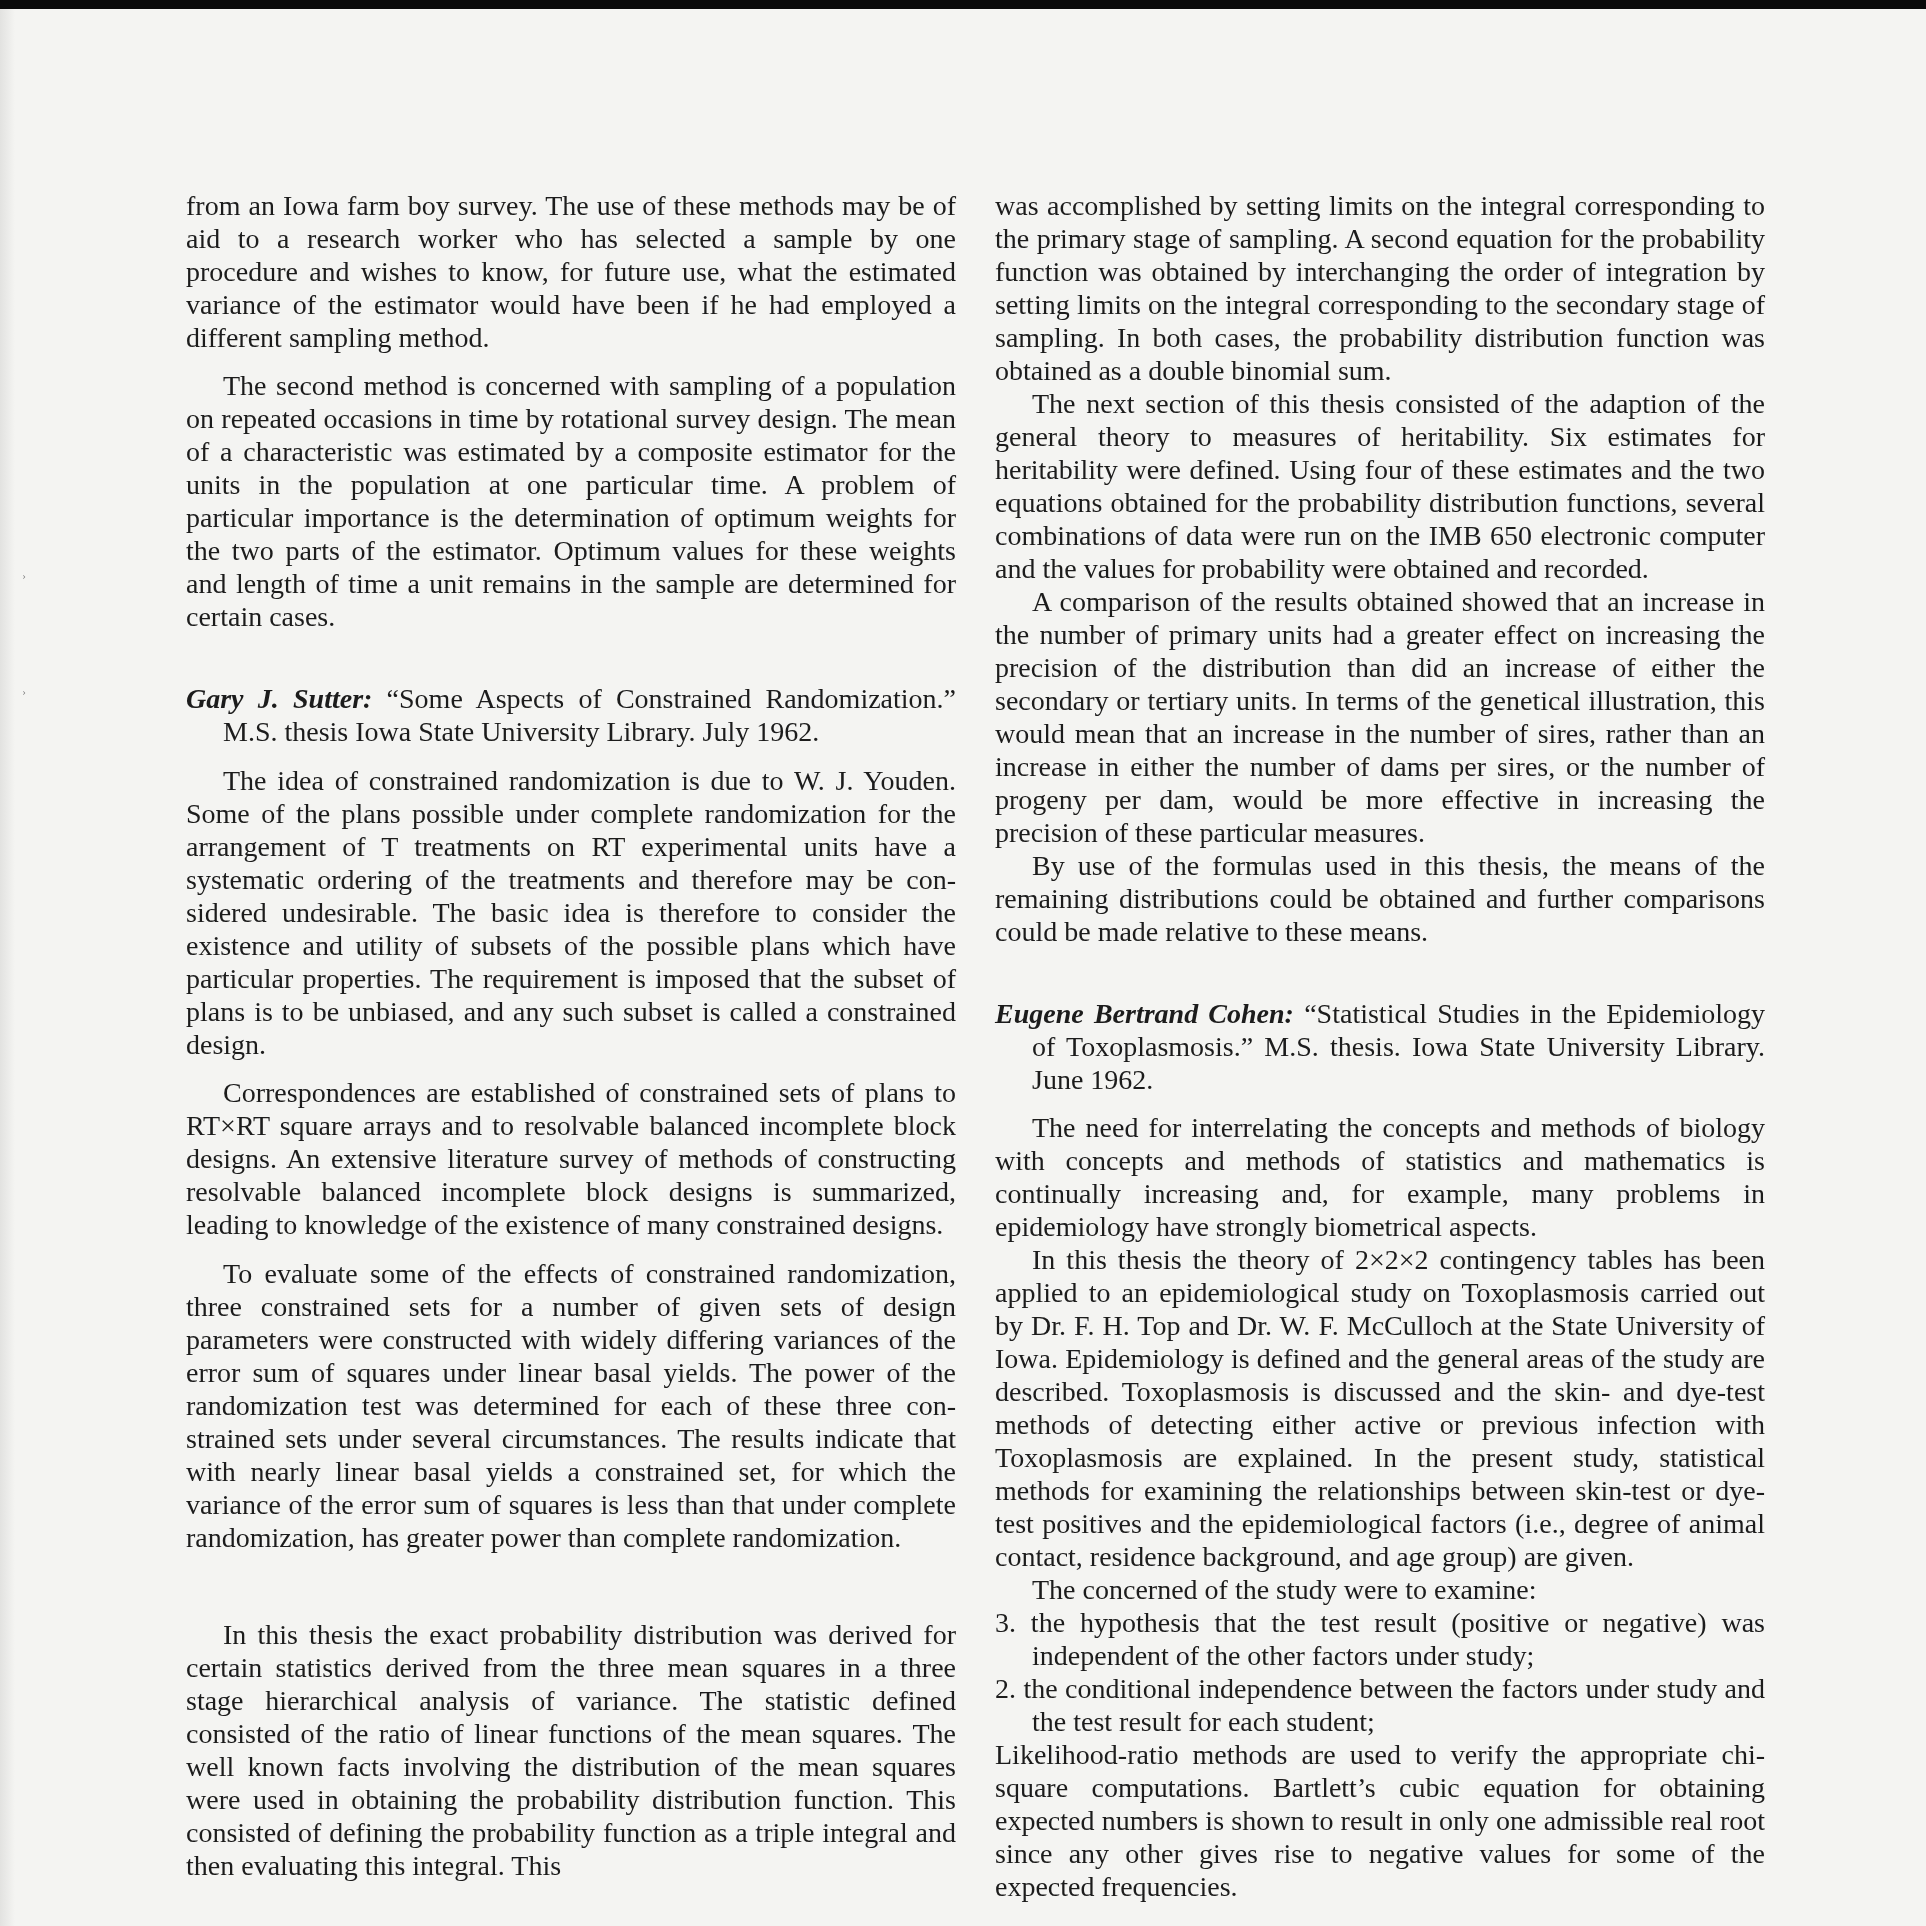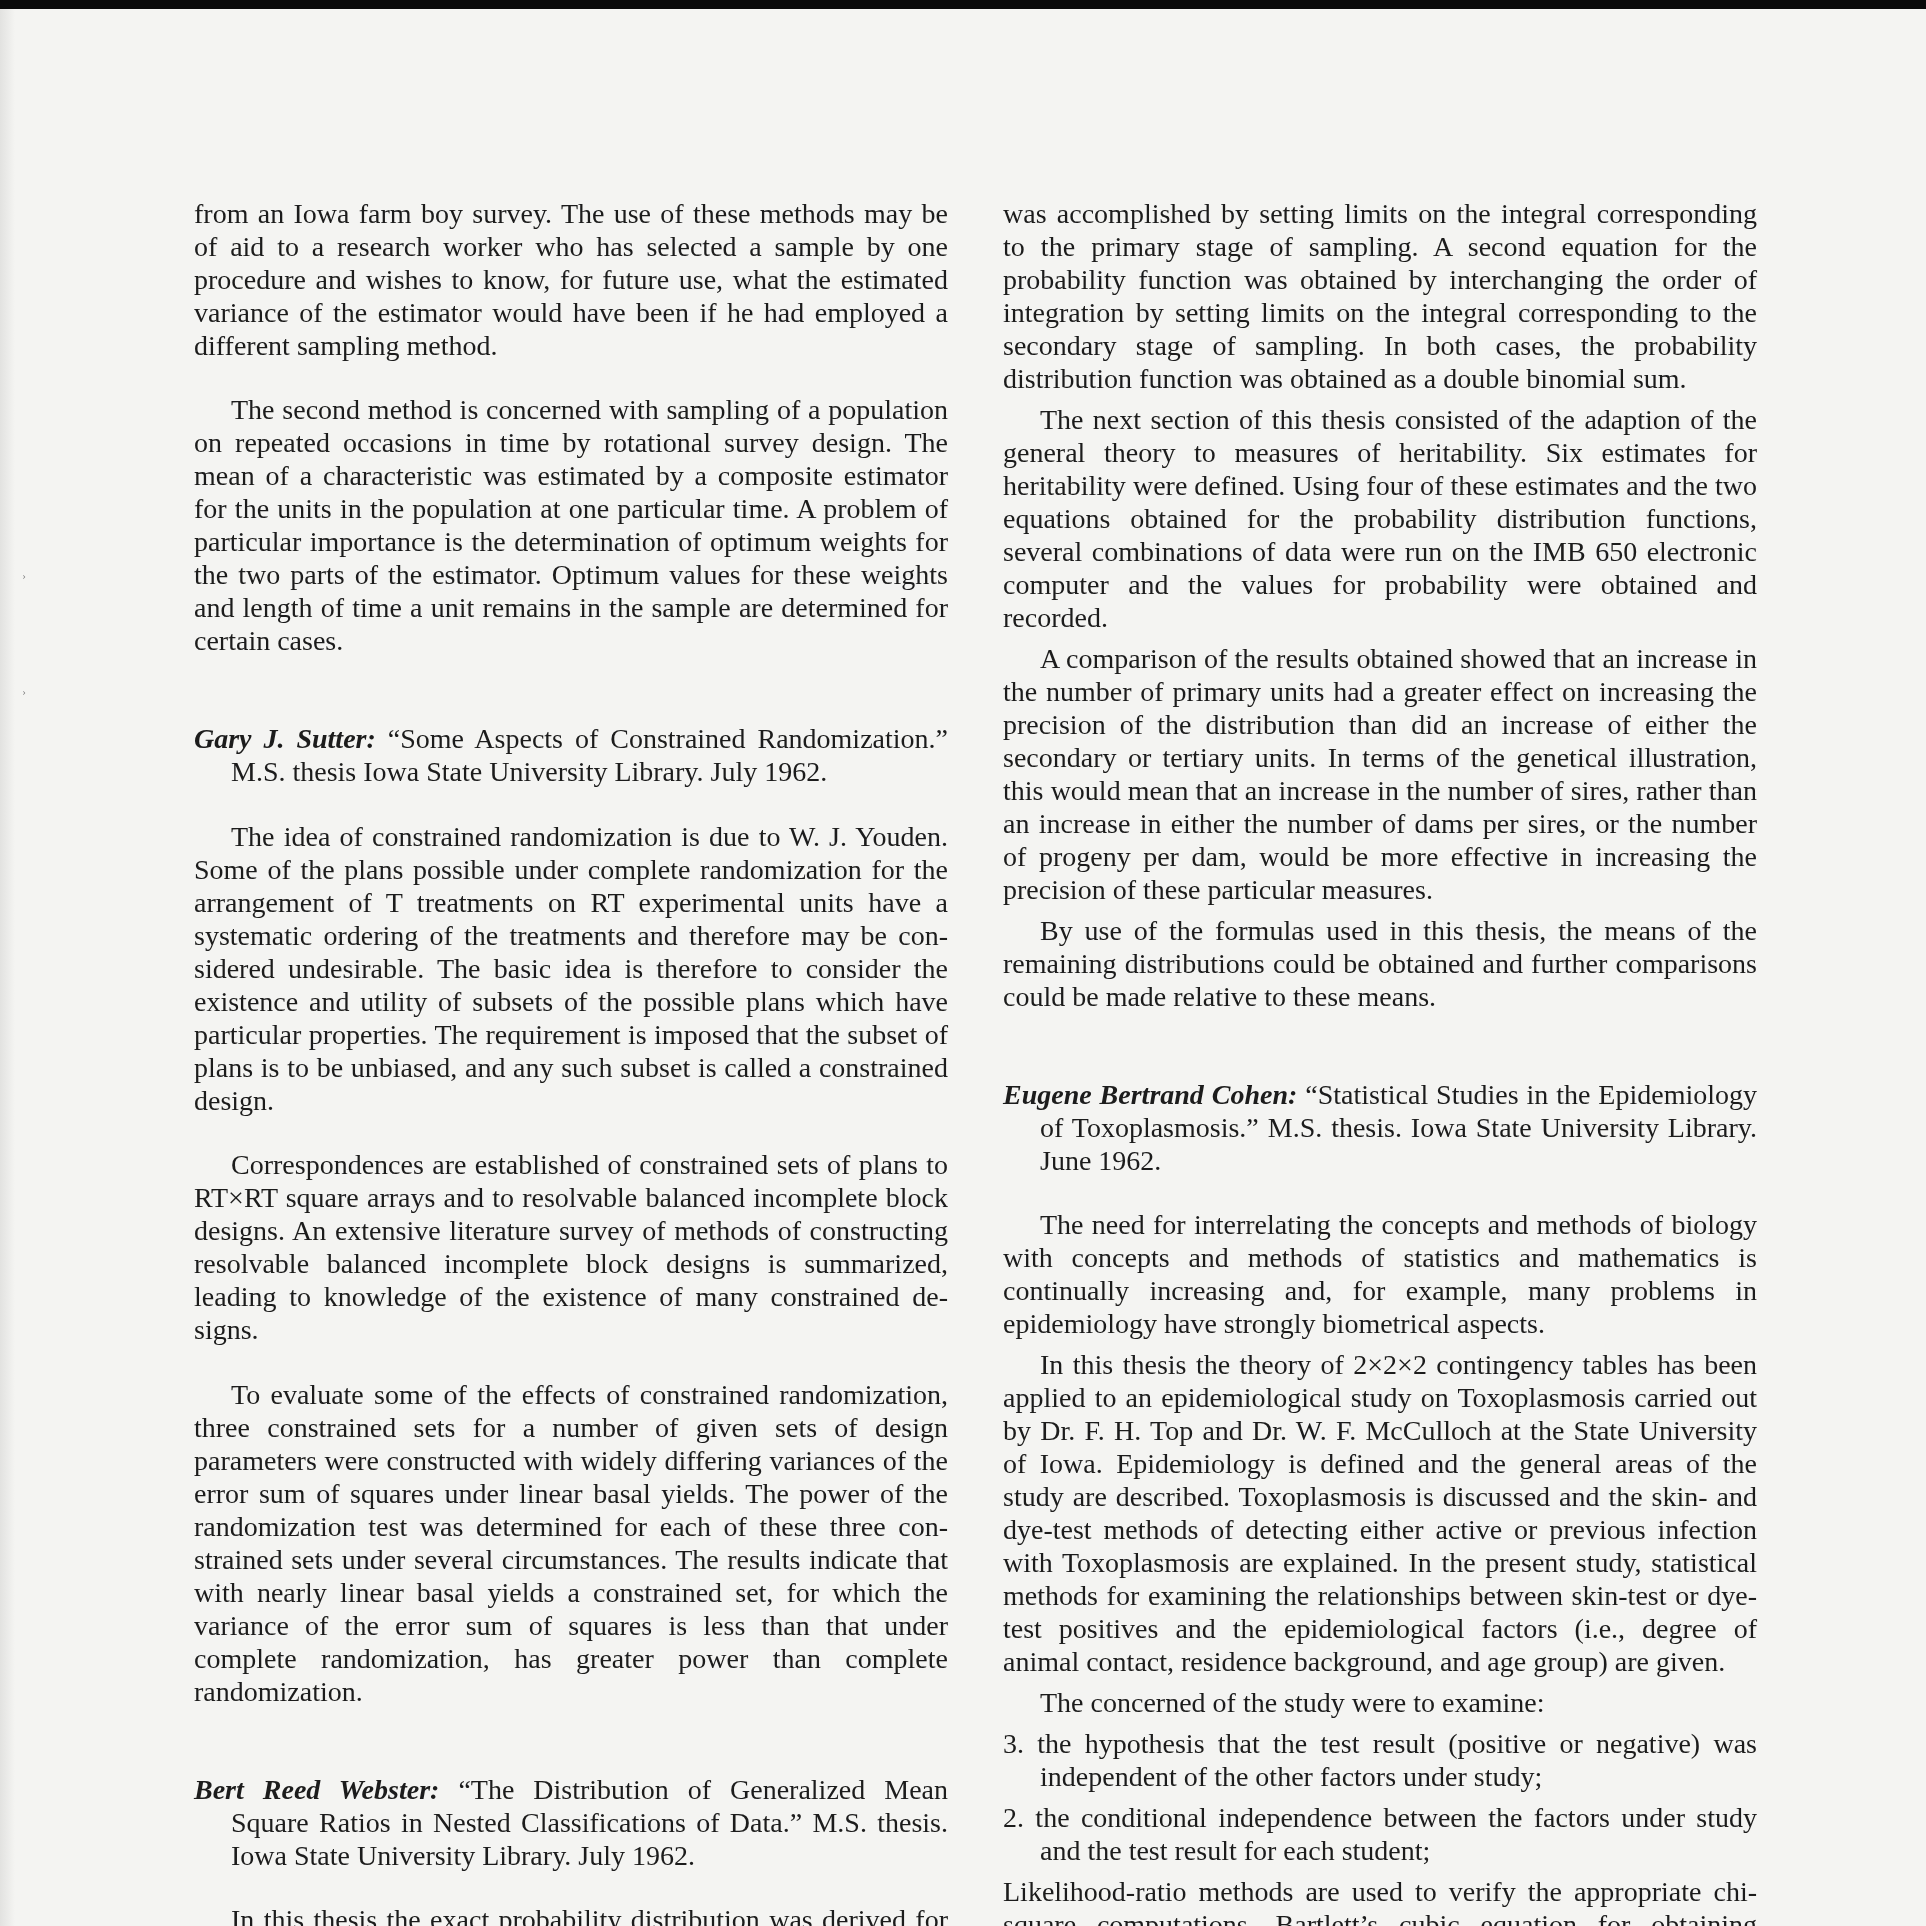--- a/index.html
+++ b/index.html
@@ -9,21 +9,21 @@
     position: relative;
     font-family: "Liberation Serif", "DejaVu Serif", serif;
     color: #1c1c1c;
   }
   .top-band { position: absolute; left: 0; top: 0; width: 1965px; height: 8.5px; background: #0a0a0a; }
   .left-edge { position: absolute; left: 0; top: 8.5px; width: 15.4px; height: 2534px; background: linear-gradient(to right, #e2e2e0, #f4f4f2); }
   .margin-mark { position: absolute; left: 22.3px; width: 5.4px; height: 10px; color: #888; font-size: 10.8px; line-height: 10px; }
   .column { position: absolute; top: 189px; width: 770px; font-size: 28px; line-height: 33px; text-align: justify; hyphens: manual; }
   .col-left { left: 186px; }
   .col-right { left: 995px; }
-  p { margin: 8px; }
+  p { margin: 0; }
   .para { text-indent: 37px; }
   .gap { height: 15.4px; }
   .gap-lg { height: 49px; }
   .entry-head { padding-left: 37px; text-indent: -37px; }
   .author { font-weight: bold; font-style: italic; }
   .list-item { padding-left: 37px; text-indent: -37px; }
 </style>
 </head>
 <body>
 
@@ -41,21 +41,20 @@
   <div class="gap-lg"></div>
   <p class="entry-head"><span class="author">Gary J. Sutter:</span> <span>“Some Aspects of Constrained Ran­domization.” M.S. thesis Iowa State University Li­brary. July 1962.</span></p>
   <div class="gap"></div>
   <p class="para">The idea of constrained randomization is due to W. J. Youden. Some of the plans possible under com­plete randomization for the arrangement of T treat­ments on RT experimental units have a systematic ordering of the treatments and therefore may be con­sidered undesirable. The basic idea is therefore to con­sider the existence and utility of subsets of the possible plans which have particular properties. The require­ment is imposed that the subset of plans is to be un­biased, and any such subset is called a constrained de­sign.</p>
   <div class="gap"></div>
   <p class="para">Correspondences are established of constrained sets of plans to RT×RT square arrays and to resolvable balanced incomplete block designs. An extensive litera­ture survey of methods of constructing resolvable bal­anced incomplete block designs is summarized, leading to knowledge of the existence of many constrained de­signs.</p>
   <div class="gap"></div>
   <p class="para">To evaluate some of the effects of constrained ran­domization, three constrained sets for a number of given sets of design parameters were constructed with widely differing variances of the error sum of squares under linear basal yields. The power of the random­ization test was determined for each of these three con­strained sets under several circumstances. The results indicate that with nearly linear basal yields a con­strained set, for which the variance of the error sum of squares is less than that under complete random­ization, has greater power than complete randomization.</p>
 
   <div class="gap-lg"></div>
-  <p class="entry-head"><span class="author">Bert Reed Webster:</span> <span>“The Distribution of Generalized Mean Square Ratios in Nested Classifications of Data.” M.S. thesis. Iowa State University Library. July 1962.</span></p>
   <div class="gap"></div>
   <p class="para">In this thesis the exact probability distribution was derived for certain statistics derived from the three mean squares in a three stage hierarchical analysis of variance. The statistic defined consisted of the ratio of linear functions of the mean squares. The well known facts involving the distribution of the mean squares were used in obtaining the probability distribution function. This consisted of defining the probability function as a triple integral and then evaluating this integral. This</p>
 </div>
 
 <div class="column col-right">
   <p>was accomplished by setting limits on the integral cor­responding to the primary stage of sampling. A second equation for the probability function was obtained by interchanging the order of integration by setting limits on the integral corresponding to the secondary stage of sampling. In both cases, the probability distribu­tion function was obtained as a double binomial sum.</p>
   <p class="para">The next section of this thesis consisted of the adap­tion of the general theory to measures of heritability. Six estimates for heritability were defined. Using four of these estimates and the two equations obtained for the probability distribution functions, several combina­tions of data were run on the IMB 650 electronic com­puter and the values for probability were obtained and recorded.</p>
   <p class="para">A comparison of the results obtained showed that an increase in the number of primary units had a greater effect on increasing the precision of the distri­bution than did an increase of either the secondary or tertiary units. In terms of the genetical illustration, this would mean that an increase in the number of sires, rather than an increase in either the number of dams per sires, or the number of progeny per dam, would be more effective in increasing the precision of these particular measures.</p>
   <p class="para">By use of the formulas used in this thesis, the means of the remaining distributions could be obtained and further comparisons could be made relative to these means.</p>
 

